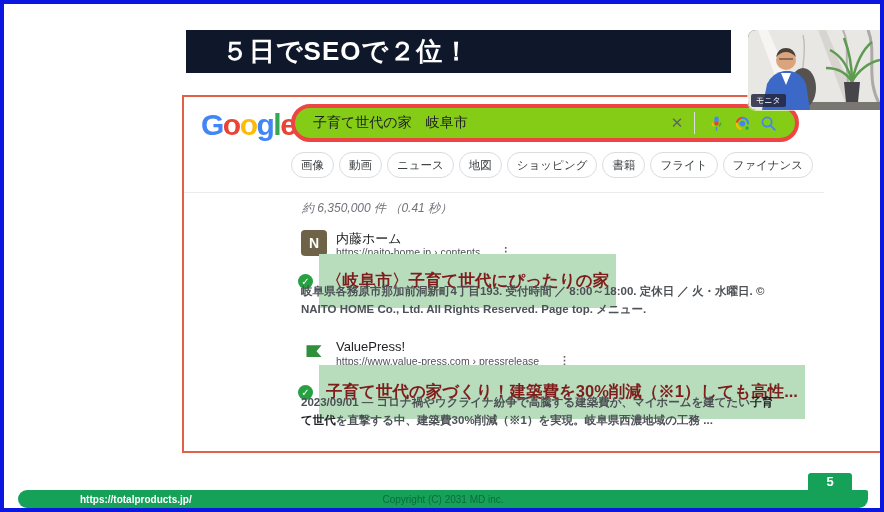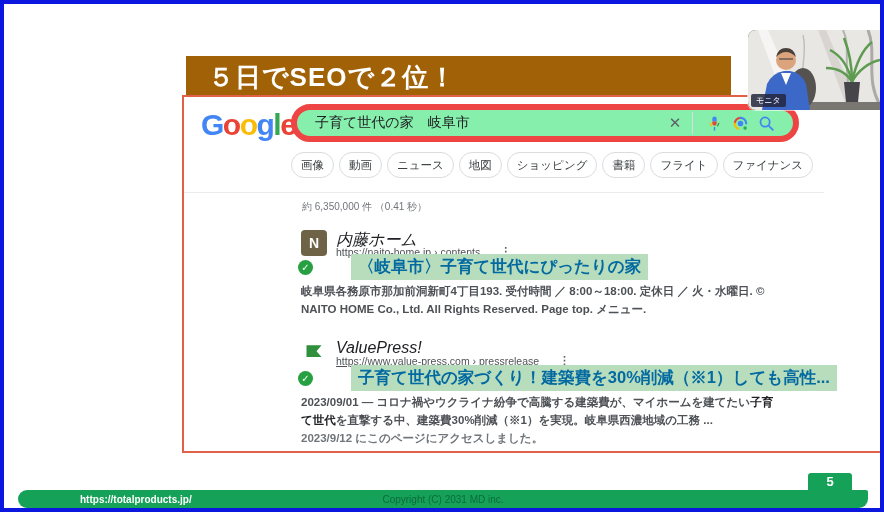--- a/index.html
+++ b/index.html
@@ -6,22 +6,22 @@
   html,body { background:#fff; }
   .slide {
     position:relative; width:884px; height:512px;
     border:4px solid #0b16df; background:#ffffff; overflow:hidden;
     font-family:"Liberation Sans", sans-serif;
   }
 
   
   .banner {
     position:absolute; left:182px; top:26px; width:545px; height:43px;
-    background:#a16207; color:#ffffff; font-size:26px; font-weight:bold;
-    line-height:43px; padding-left:22px; letter-spacing:1px;margin-top:26px;
+    background:#0f172a; color:#ffffff; font-size:26px; font-weight:bold;
+    line-height:43px; padding-left:36px; letter-spacing:1px;
   }
 
   
   .webcam {
     position:absolute; left:723px; top:26px; width:143px; height:80px;
     border-radius:8px; overflow:hidden; z-index:5; background:#14532d;
     box-shadow:0 0 0 1px rgba(255,255,255,.6);
     margin-left:21px;
   }
   .webcam svg { display:block; }
@@ -36,60 +36,60 @@
     border:2px solid #e06048; background:#fff;
   }
   .frame > * { position:absolute; }
 
   .glogo { left:17px; top:11px; font-size:30px; font-weight:600; letter-spacing:-1.5px; }
   .gl-1,.gl-4 { color:#4285F4; } .gl-2,.gl-6 { color:#EA4335; }
   .gl-3 { color:#FBBC05; } .gl-5 { color:#34A853; }
 
   .searchbar {
     left:107px; top:7px; width:508px; height:38px;
-    border:6px solid #ef4444; border-radius:19px; background:#86efac;
+    border:4px solid #ef4444; border-radius:19px; background:#84cc16;
     display:flex; align-items:center; padding:0 14px 0 18px;
   }
   .query { flex:1 1 auto; font-size:14px; color:#202124; white-space:nowrap; overflow:hidden; }
   .sb-btn { border:none; background:none; cursor:pointer; display:flex; align-items:center;
             justify-content:center; width:26px; height:26px; padding:0; }
   .close-x { font-size:15px; color:#5f6368; }
   .sb-sep { width:1px; height:22px; background:#dadce0; margin:0 8px 0 4px; }
 
   .tabs { left:107px; top:55px; display:flex; gap:5px; }
   .tab {
     height:26px; line-height:24px; padding:0 9px; border:1px solid #dadce0;
     border-radius:14px; font-size:11.5px; color:#3c4043; background:#fff;
     white-space:nowrap; cursor:pointer;
   }
 
   .divider { left:0; top:95px; width:640px; height:1px; background:#ececec; }
-  .stats { left:118px; top:103px; font-size:10px; color:#70757a; }
+  .stats { left:118px; top:103px; font-size:12px; color:#70757a;font-style:italic; }
 
   
   .favicon-n {
     left:117px; width:26px; height:26px; background:#6e6247; border-radius:4px;
     color:#fff; font-size:14px; font-weight:bold; display:flex;
     align-items:center; justify-content:center;
   }
   .favicon-vp {
     left:117px; width:26px; height:26px; background:#fff; border-radius:4px;
     display:flex; align-items:center; justify-content:center;
   }
-  .site-name { left:152px; font-size:16px; color:#202124;font-style:italic; }
+  .site-name { left:152px; font-size:13px; color:#202124; }
   .site-url  { left:152px; font-size:10.5px; color:#4d5156; display:flex; align-items:center; gap:20px; cursor:pointer; }
   .more-dots { color:#5f6368; font-size:11px; font-weight:bold; }
   .title-row { left:114px; display:flex; align-items:center; gap:6px; }
   .check {
     width:15px; height:15px; border-radius:50%; background:#27a042; color:#fff;
     font-size:10px; line-height:15px; text-align:center; flex:0 0 auto;
   }
   .rtitle {
-    background:#b7ddbd; color:#0369a1; font-size:16.5px; font-weight:bold;
-    padding:2px 7px; white-space:nowrap; text-decoration:none; cursor:pointer;margin-left:32px;
+    background:#b7ddbd; color:#7f1d1d; font-size:16.5px; font-weight:bold;
+    padding:16px 7px; white-space:nowrap; text-decoration:none; cursor:pointer;
   }
   .snippet { left:117px; font-size:11.5px; color:#4d5156; line-height:18px;font-weight:bold; }
   .snippet b { color:#202124; }
   .visited { color:#70757a; }
 
   .r1-fav   { top:133px; }
   .r1-site  { top:133px; }
   .r1-url   { top:148px; }
   .r1-title { top:157px; }
   .r1-snip  { top:185px; width:470px; }
@@ -228,21 +228,20 @@
       <span>https://www.value-press.com › pressrelease</span>
       <span class="more-dots">⋮</span>
     </div>
     <div class="title-row r2-title">
       <span class="check">✓</span>
       <a class="rtitle">子育て世代の家づくり！建築費を30%削減（※1）しても高性...</a>
     </div>
     <div class="snippet r2-snip">
       <span>2023/09/01 — </span><span>コロナ禍やウクライナ紛争で高騰する建築費が、マイホームを建てたい</span><b>子育て世代</b><span>を直撃する中、建築費30%削減（※1）を実現。岐阜県西濃地域の工務 ...</span>
       <br>
-      <span class="visited">2023/9/12 にこのページにアクセスしました。</span>
     </div>
   </div>
 
   <div class="page-badge">
     <span>5</span>
   </div>
   <div class="footer-bar">
     <span class="footer-copy">Copyright (C) 2031 MD inc.</span>
     <span class="footer-url">https://totalproducts.jp/</span>
   </div>

